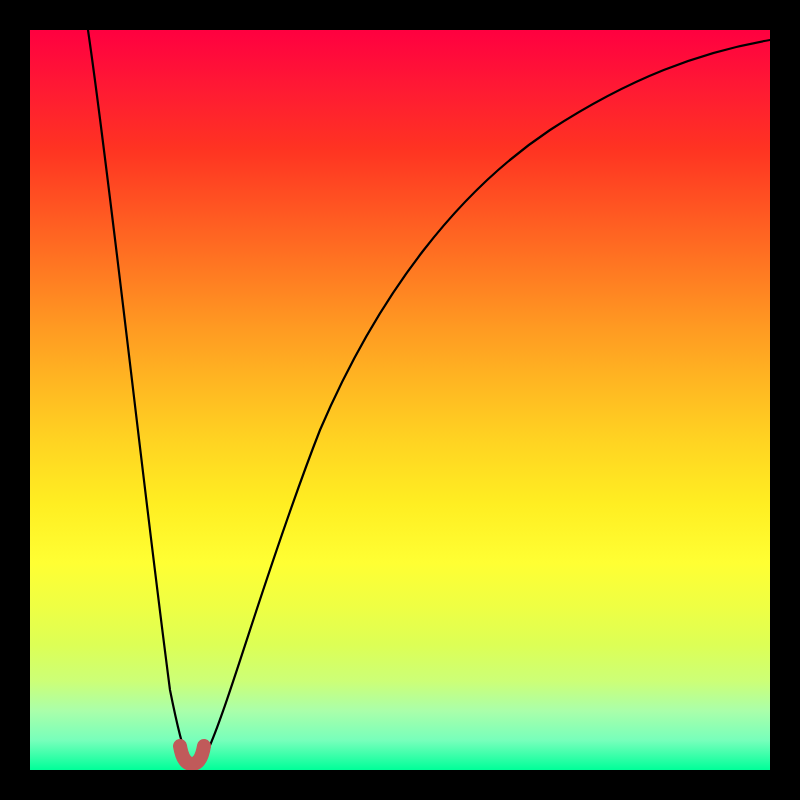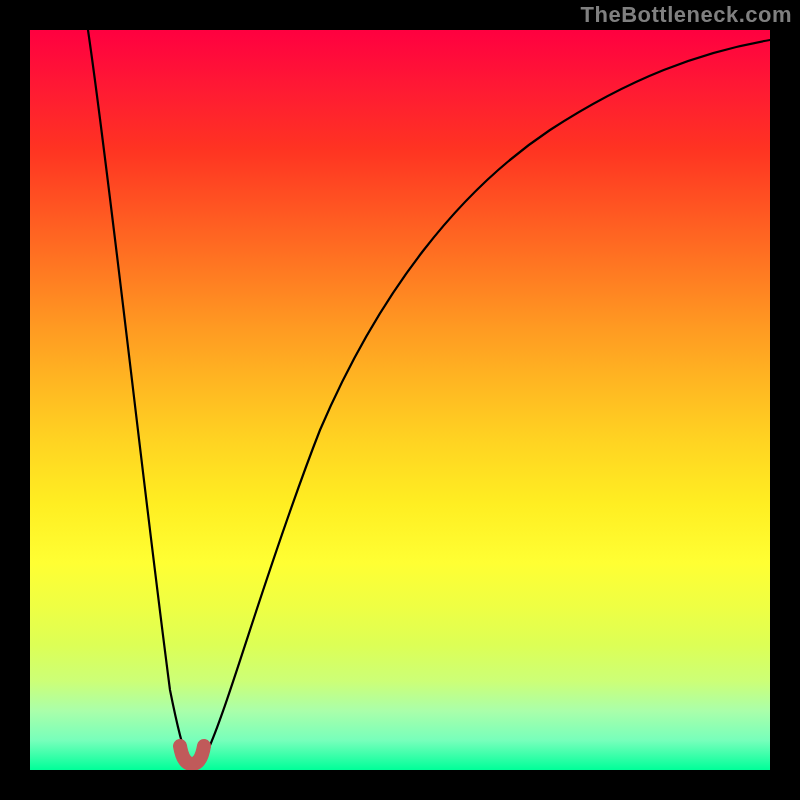--- a/index.html
+++ b/index.html
@@ -58,21 +58,20 @@
     stroke: #c05a5a;
     stroke-width: 14;
     stroke-linecap: round;
     stroke-linejoin: round;
   }
 </style>
 </head>
 <body>
 
 <div class="frame">
-  <div class="attribution">TheBottleneck.com</div>
   <div class="plot">
     <svg class="curve" viewBox="0 0 740 740" preserveAspectRatio="none">
       <path class="main" d="M 58 0
            C 80 150, 110 430, 140 660
            C 148 700, 153 720, 158 730
            C 162 736, 168 736, 174 728
            C 195 690, 235 540, 290 400
            C 350 260, 430 160, 520 100
            C 600 48, 670 22, 740 10"></path>
       <path class="marker" d="M 150 716

